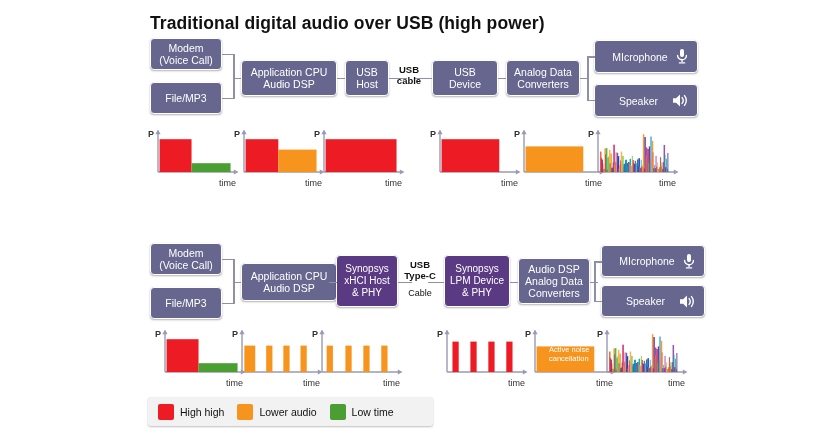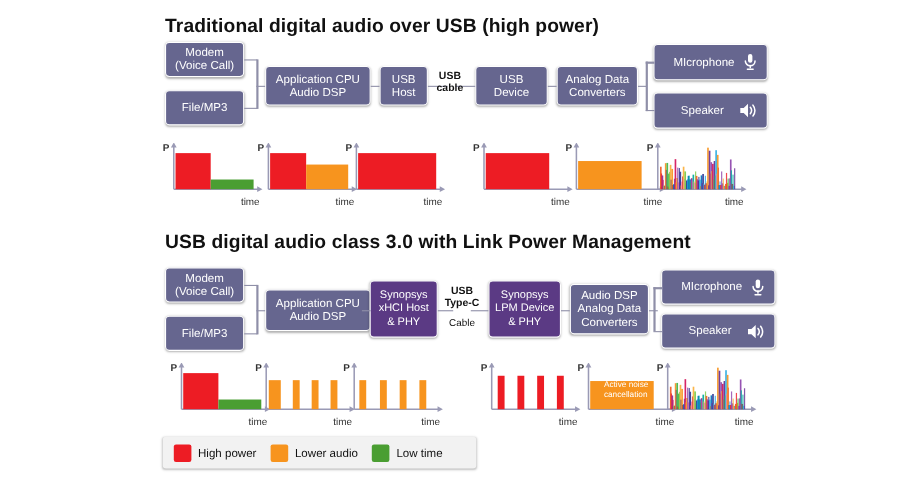--- a/index.html
+++ b/index.html
@@ -149,21 +149,20 @@
       <div class="wire h" style="left: 414px; top: 77.5px; width: 18px; height: 1.5px;"></div>
       <div class="wire h" style="left: 498px; top: 77.5px; width: 8px; height: 1.5px;"></div>
       <div class="wire h" style="left: 580px; top: 77.5px; width: 8px; height: 1.5px;"></div>
       <div class="wire v" style="left: 587px; top: 56px; width: 1.5px; height: 45px;"></div>
       <div class="wire h" style="left: 587px; top: 56px; width: 8px; height: 1.5px;"></div>
       <div class="wire h" style="left: 587px; top: 99.5px; width: 8px; height: 1.5px;"></div>
       <div class="cable-label" style="left: 396px; top: 64px; width: 26px;">USB
 cable</div>
     </div>
 
-  <div class="section-title" id="title-2">USB digital audio class 3.0 with Link Power Management</div>
 
   <div class="blockrow" id="row2">
       <div class="blk" style="left: 150px; top: 243px; width: 72px; height: 32px;">Modem
 (Voice Call)</div>
       <div class="blk" style="left: 150px; top: 287px; width: 72px; height: 32px;">File/MP3</div>
       <div class="blk" style="left: 241px; top: 263px; width: 96px; height: 38px;">Application CPU
 Audio DSP</div>
       <div class="blk dark" style="left: 336px; top: 255px; width: 62px; height: 52px; font-size: 10px;">Synopsys
 xHCI Host
 &amp; PHY</div>
@@ -528,21 +527,21 @@
           <rect x="79.32" y="22.96" width="1.1" height="19.04" fill="#662d91" opacity="0.8"></rect>
         </svg>
         <div class="axis-y-label">P</div>
         <div class="axis-x-label" style="right: 4px; bottom: 0px;">time</div>
       </div>
     </div>
 
   <div class="legend" id="legend">
       <div class="legend-item">
         <span class="swatch" style="background: rgb(237, 28, 36);"></span>
-        <span class="legend-label">High power</span>
+        <span class="legend-label">High high</span>
       </div>
       <div class="legend-item">
         <span class="swatch" style="background: rgb(247, 148, 30);"></span>
         <span class="legend-label">Lower audio</span>
       </div>
       <div class="legend-item">
         <span class="swatch" style="background: rgb(74, 158, 50);"></span>
         <span class="legend-label">Low time</span>
       </div>
     </div>

